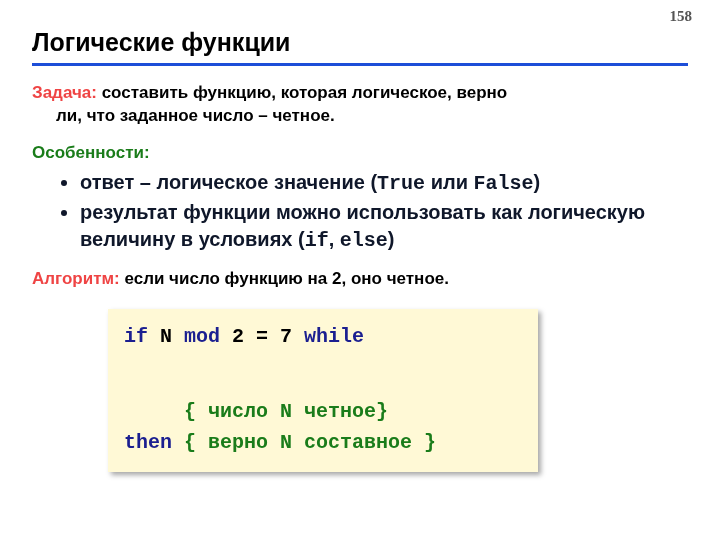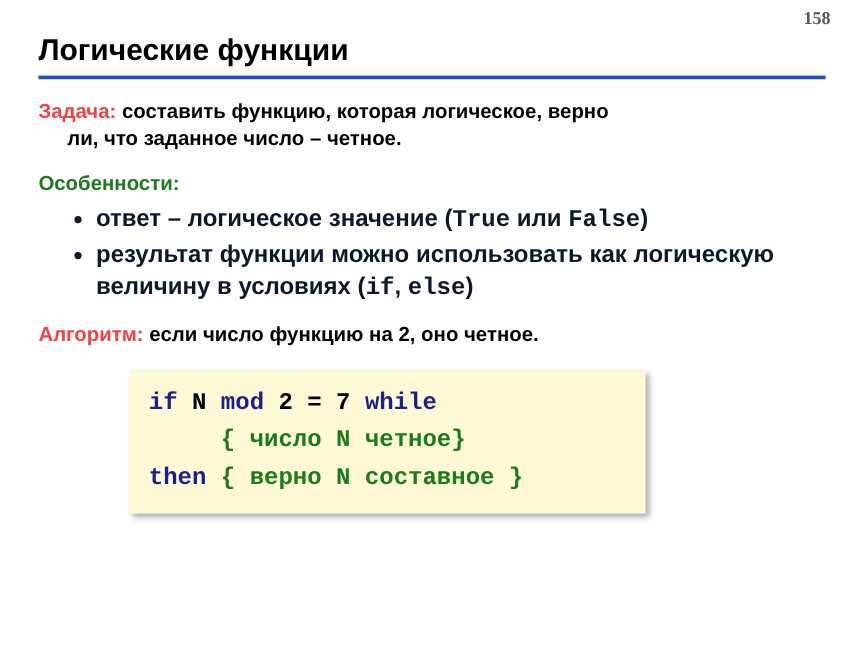--- a/index.html
+++ b/index.html
@@ -64,21 +64,21 @@
       background: #fff9d6;
       box-shadow: 3px 3px 5px rgba(0,0,0,0.35);
       padding: 12px 16px 14px 16px;
       font-family: "Courier New", Courier, monospace;
       font-size: 20px;
       font-weight: bold;
       line-height: 1.55;
       color: #000;
     }
     .code-kw { color: #1b1f90; }
-    .code-comment { color: #1a7c1a; }
+    .code-comment { color: #1a7c1a; margin-top: 44px; }
     .code-line { white-space: pre; }
   </style>
 </head>
 <body>
 
 <div class="page-num">158</div>
 
 <div class="slide">
 
   <h1 class="title">Логические функции</h1>

